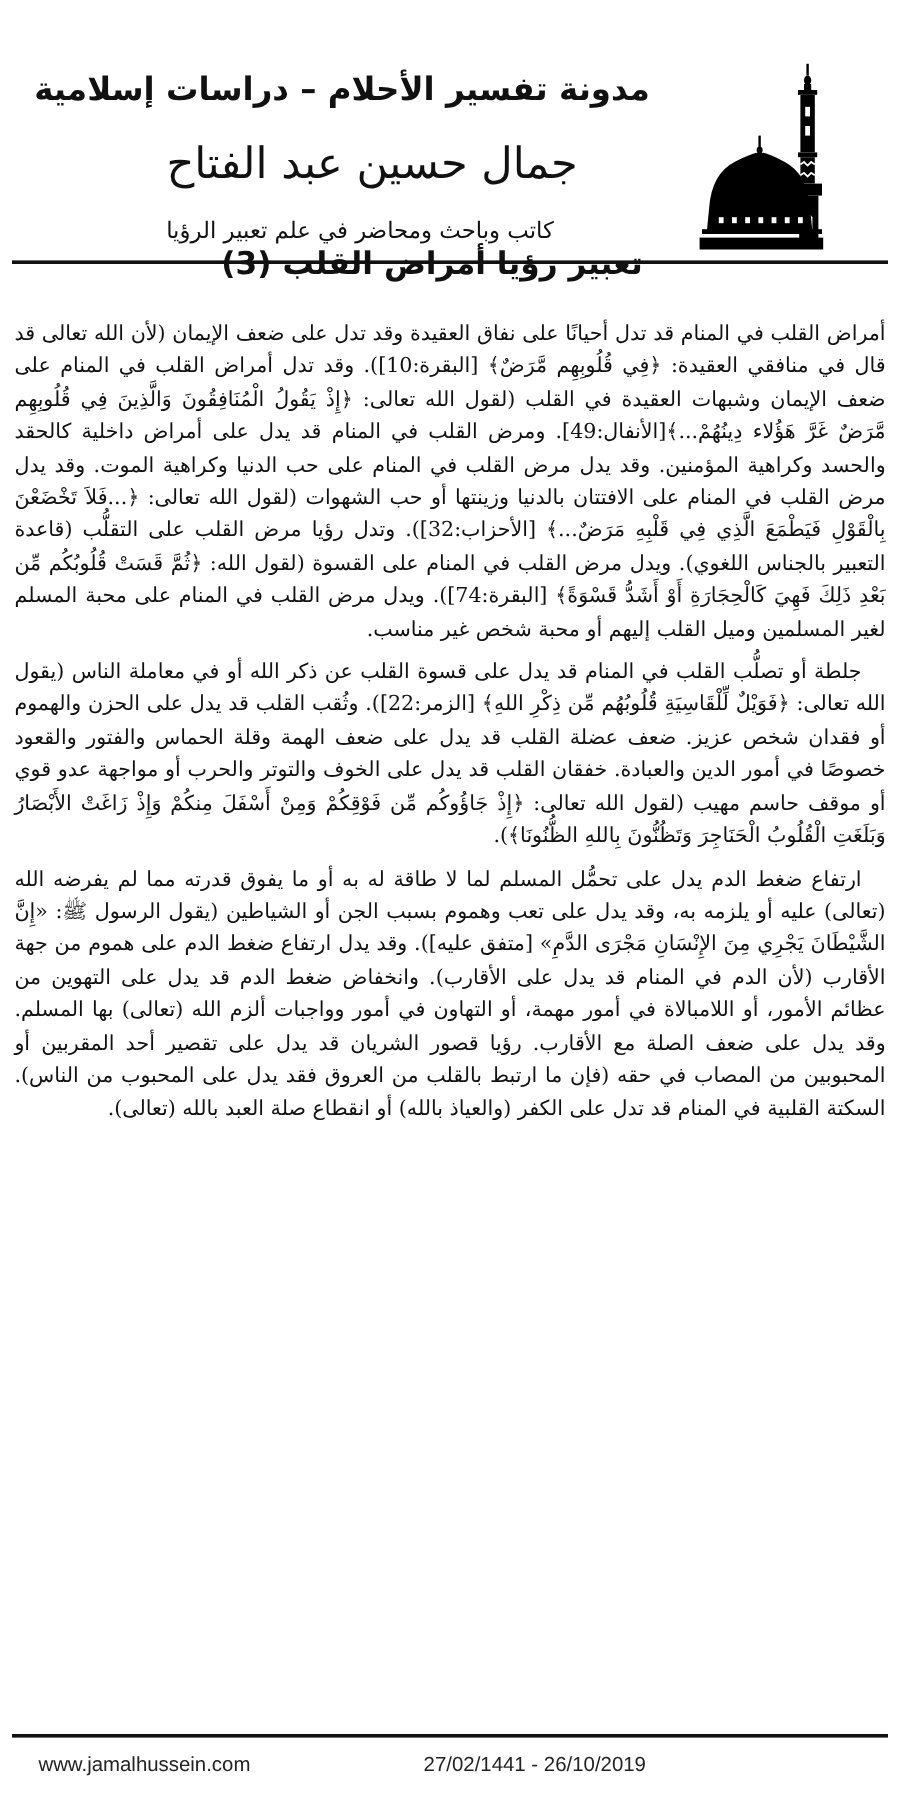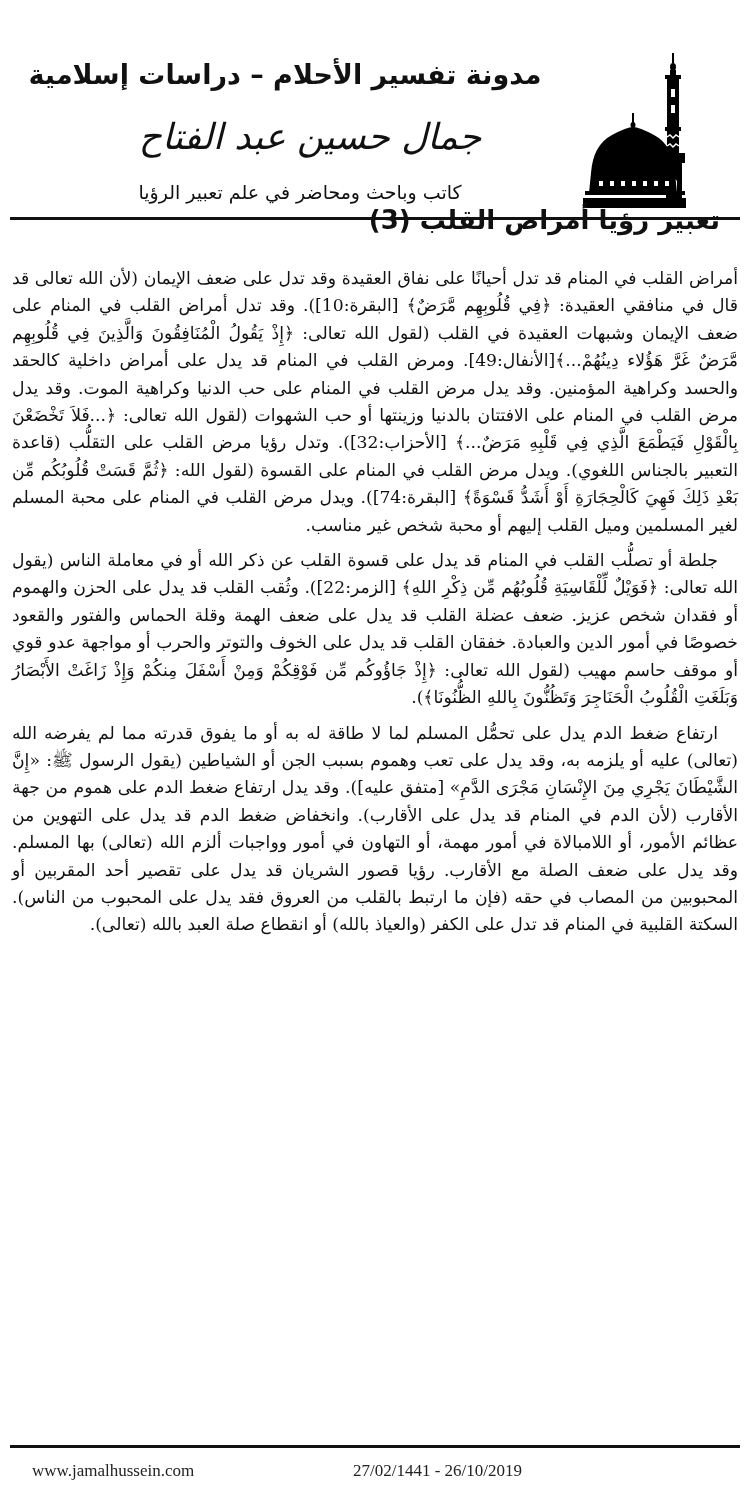--- a/index.html
+++ b/index.html
@@ -9,48 +9,48 @@
     }
     .header { position: absolute; left: 0; top: 0; width: 750px; height: 176px; margin-top: 45px; }
     .logo { position: absolute; left: 577px; top: 8px; width: 130px; height: 155px; }
     .blog-title {
       position: absolute; right: 205px; top: 10px; width: 520px;
       text-align: center; font-weight: bold; font-size: 27px; line-height: 40px;
       direction: rtl;
     }
     .author-name {
       position: absolute; right: 250px; top: 62px; width: 380px;
-      text-align: center; font-family: "DejaVu Serif", serif; font-style: italic;
+      text-align: center; font-family: "DejaVu Serif", serif; 
       font-size: 36px; line-height: 60px; direction: rtl;
     }
     .author-role {
       position: absolute; right: 210px; top: 133px; width: 480px;
       text-align: center; font-size: 19px; line-height: 28px; direction: rtl;
     }
     .header-rule {
       position: absolute; left: 10px; top: 172px; width: 730px; height: 3px; background: #111111;
     }
     .article-title {
-      position: absolute; left: 0; top: 200px; width: 720px; 
+      position: absolute; left: 0; top: 200px; width: 720px; text-align: center;
       font-weight: bold; font-size: 26px; line-height: 40px; direction: rtl;
     }
     .article-body {
       position: absolute; left: 12px; top: 265px; width: 726px;
       direction: rtl; text-align: justify; text-align-last: right;
       font-family: "DejaVu Serif", serif; font-size: 17.2px; line-height: 27.4px;
     }
     .article-body p { margin: 0 0 8px 0; }
     .article-body p.indent { text-indent: 20px; }
     .article-body b { font-family: "DejaVu Sans", sans-serif; font-weight: normal; }
     .footer-rule {
       position: absolute; left: 10px; top: 1445px; width: 730px; height: 3px; background: #111111;
     }
     .footer {
       position: absolute; left: 0; top: 1458px; width: 750px; height: 30px;
-      font-family: Liberation Serif, serif; font-size: 17px; line-height: 26px; color: #222222;
+      font-family: Liberation Sans, sans-serif; font-size: 17px; line-height: 26px; color: #222222;
     }
     .footer-url { position: absolute; left: 32px; top: 0; direction: ltr; }
     .footer-date { position: absolute; left: 312px; top: 0; direction: ltr; margin-left: 41px; }
   </style>
 </head>
 <body>
 
 <div class="header">
   <svg class="logo" viewBox="0 0 130 155" xmlns="http://www.w3.org/2000/svg">
 

